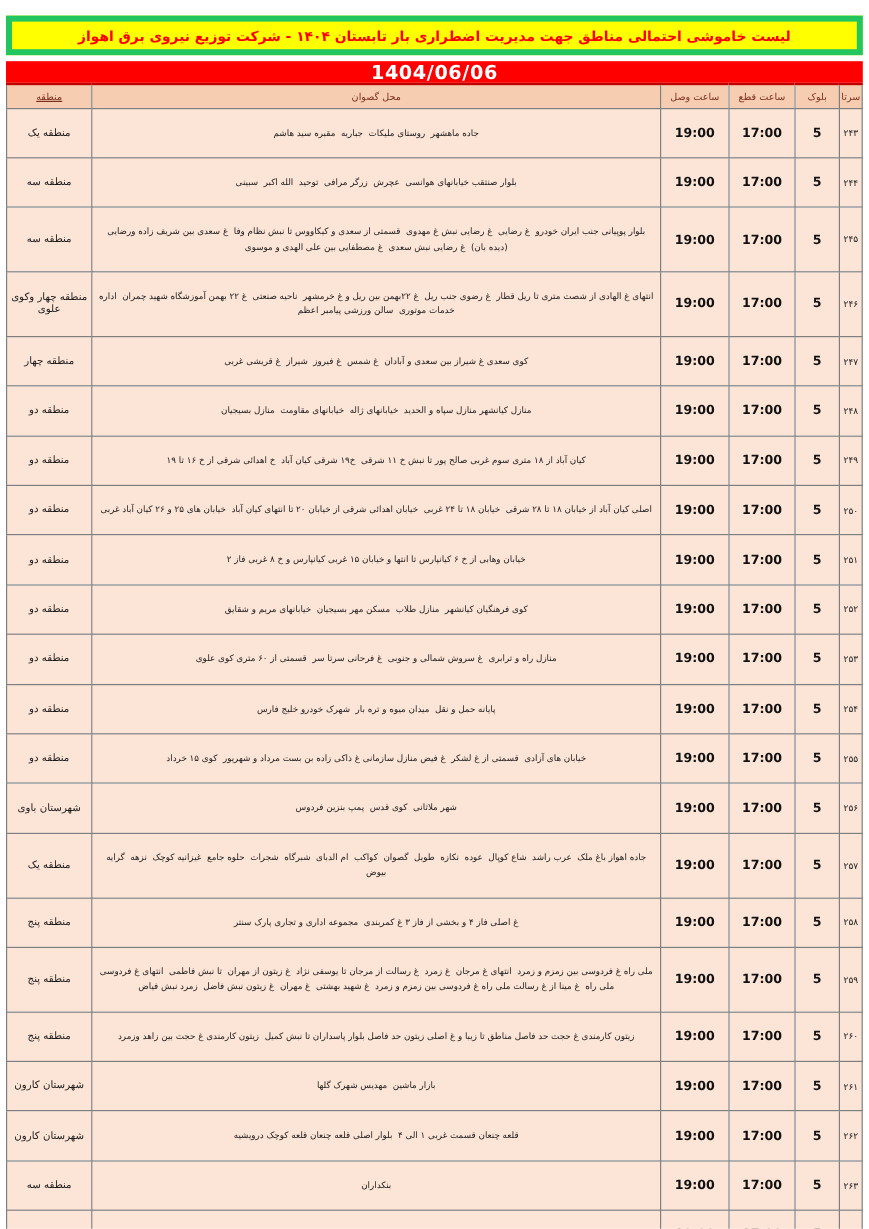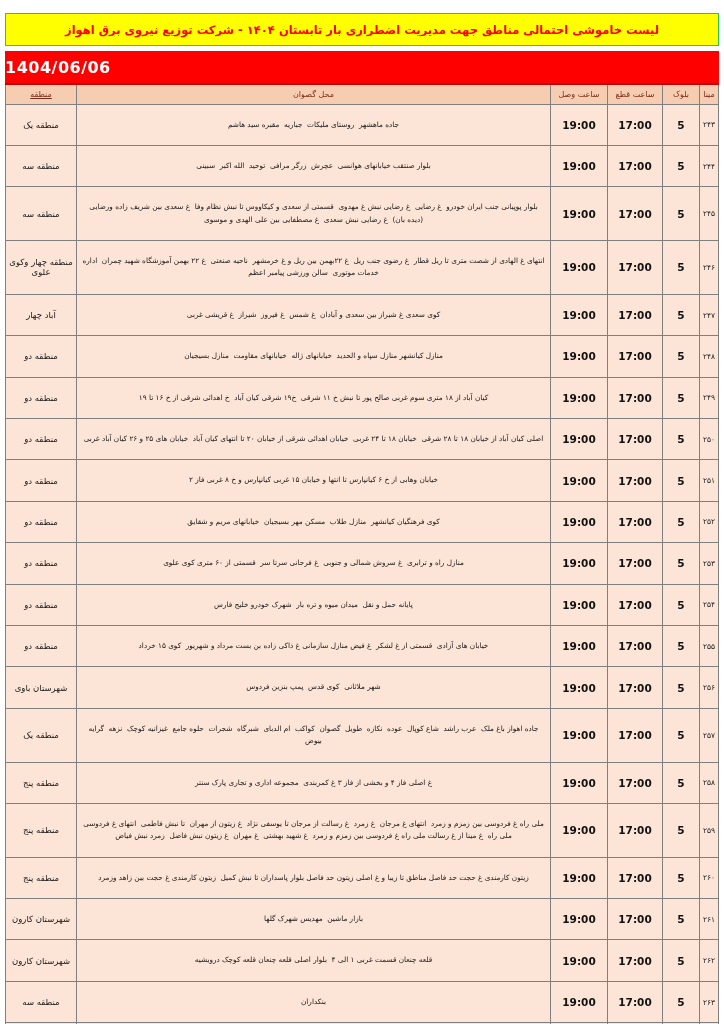--- a/index.html
+++ b/index.html
@@ -10,31 +10,31 @@
   *{box-sizing:border-box;margin:0;padding:0;}
   html,body{width:724px;background:#ffffff;}
   body{
     font-family:"DejaVu Sans",sans-serif;
     width:724px;height:1024px;overflow:hidden;
     padding:13px 5px 0 5px;
     direction:rtl;
   }
   .banner-title{
     background:var(--banner-yellow);
-    border:1px solid #22c55e;
+    border:5px solid #22c55e;
     height:33px;
     display:flex;align-items:center;justify-content:center;
     color:var(--title-red);
     font-weight:bold;font-size:11.5px;
     margin-bottom:5px;
   }
   .banner-date{
     background:var(--banner-red);
-    height:32px;
-    display:flex;align-items:center;
+    height:18px;
+    display:flex;align-items:center;justify-content:center;
     color:#ffffff;font-weight:bold;font-size:16px;
     letter-spacing:.5px;
     direction:ltr;
   }
   table{
     width:100%;
     border-collapse:collapse;
     table-layout:fixed;
   }
   th,td{
@@ -85,21 +85,21 @@
   <colgroup>
     <col class="c-radif">
       <col class="c-block">
       <col class="c-cut">
     <col class="c-connect">
       <col class="c-loc">
       <col class="c-region">
   </colgroup>
   <thead>
     <tr>
-      <th>مینا</th>
+      <th>سرتا</th>
       <th>بلوک</th>
       <th>ساعت قطع</th>
       <th>ساعت وصل</th>
       <th>محل گصوان</th>
       <th class="u">منطقه</th>
     </tr>
   </thead>
   <tbody>
   <tr>
     <td class="radif">۲۴۳</td>
@@ -136,21 +136,21 @@
     <td class="loc">انتهای غ الهادی از شصت متری تا ریل قطار  غ رضوی جنب ریل  غ ۲۲بهمن بین ریل و غ خرمشهر  ناحیه صنعتی  غ ۲۲ بهمن آموزشگاه شهید چمران  اداره خدمات موتوری  سالن ورزشی پیامبر اعظم</td>
     <td class="region">منطقه چهار وکوی علوی</td>
   </tr>
 
   <tr>
     <td class="radif">۲۴۷</td>
     <td class="block">5</td>
     <td class="time">17:00</td>
     <td class="time">19:00</td>
     <td class="loc">کوی سعدی غ شیراز بین سعدی و آبادان  غ شمس  غ فیروز  شیراز  غ قریشی غربی</td>
-    <td class="region">آباد چهار</td>
+    <td class="region">منطقه چهار</td>
   </tr>
 
   <tr>
     <td class="radif">۲۴۸</td>
     <td class="block">5</td>
     <td class="time">17:00</td>
     <td class="time">19:00</td>
     <td class="loc">منازل کیانشهر منازل سپاه و الحدید  خیابانهای ژاله  خیابانهای مقاومت  منازل بسیجیان</td>
     <td class="region">منطقه دو</td>
   </tr>

